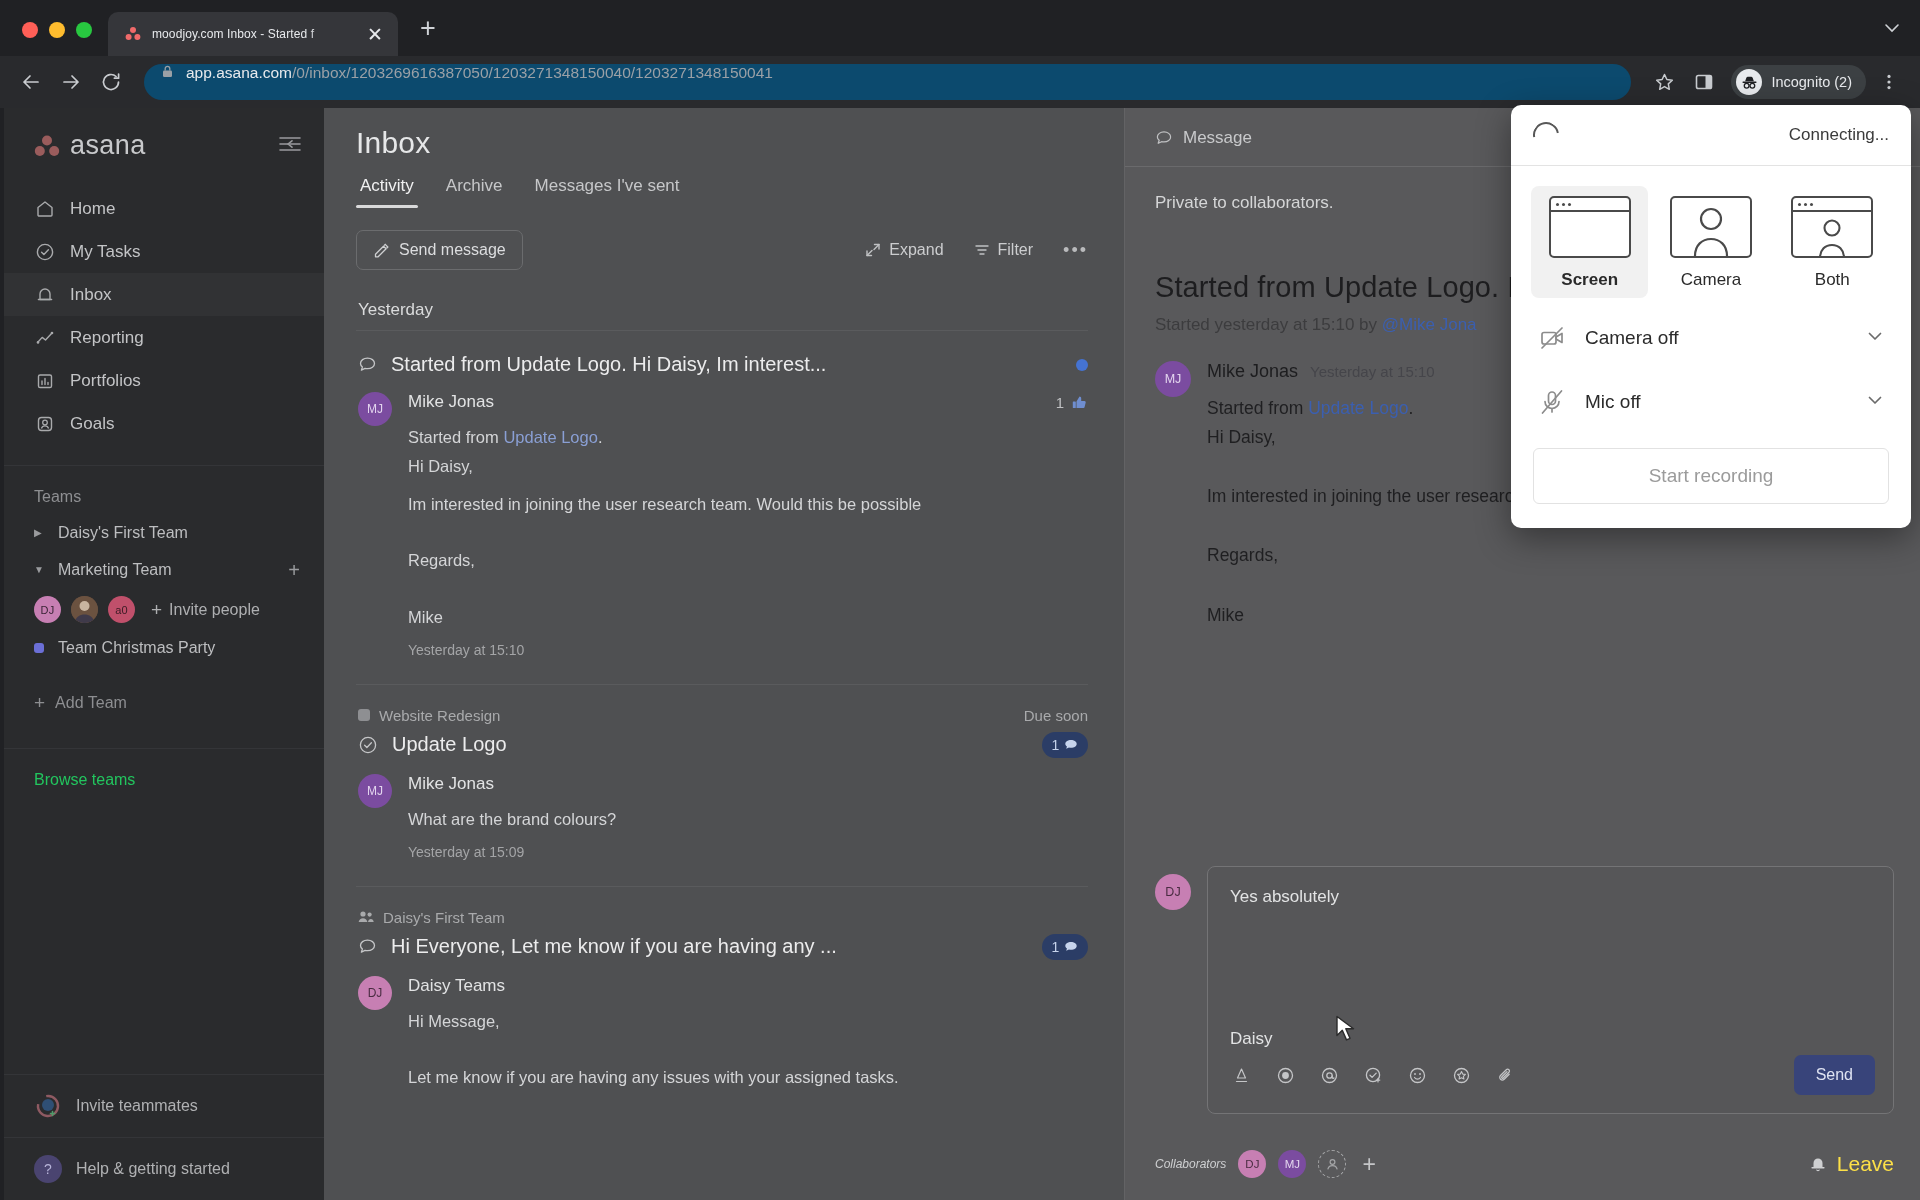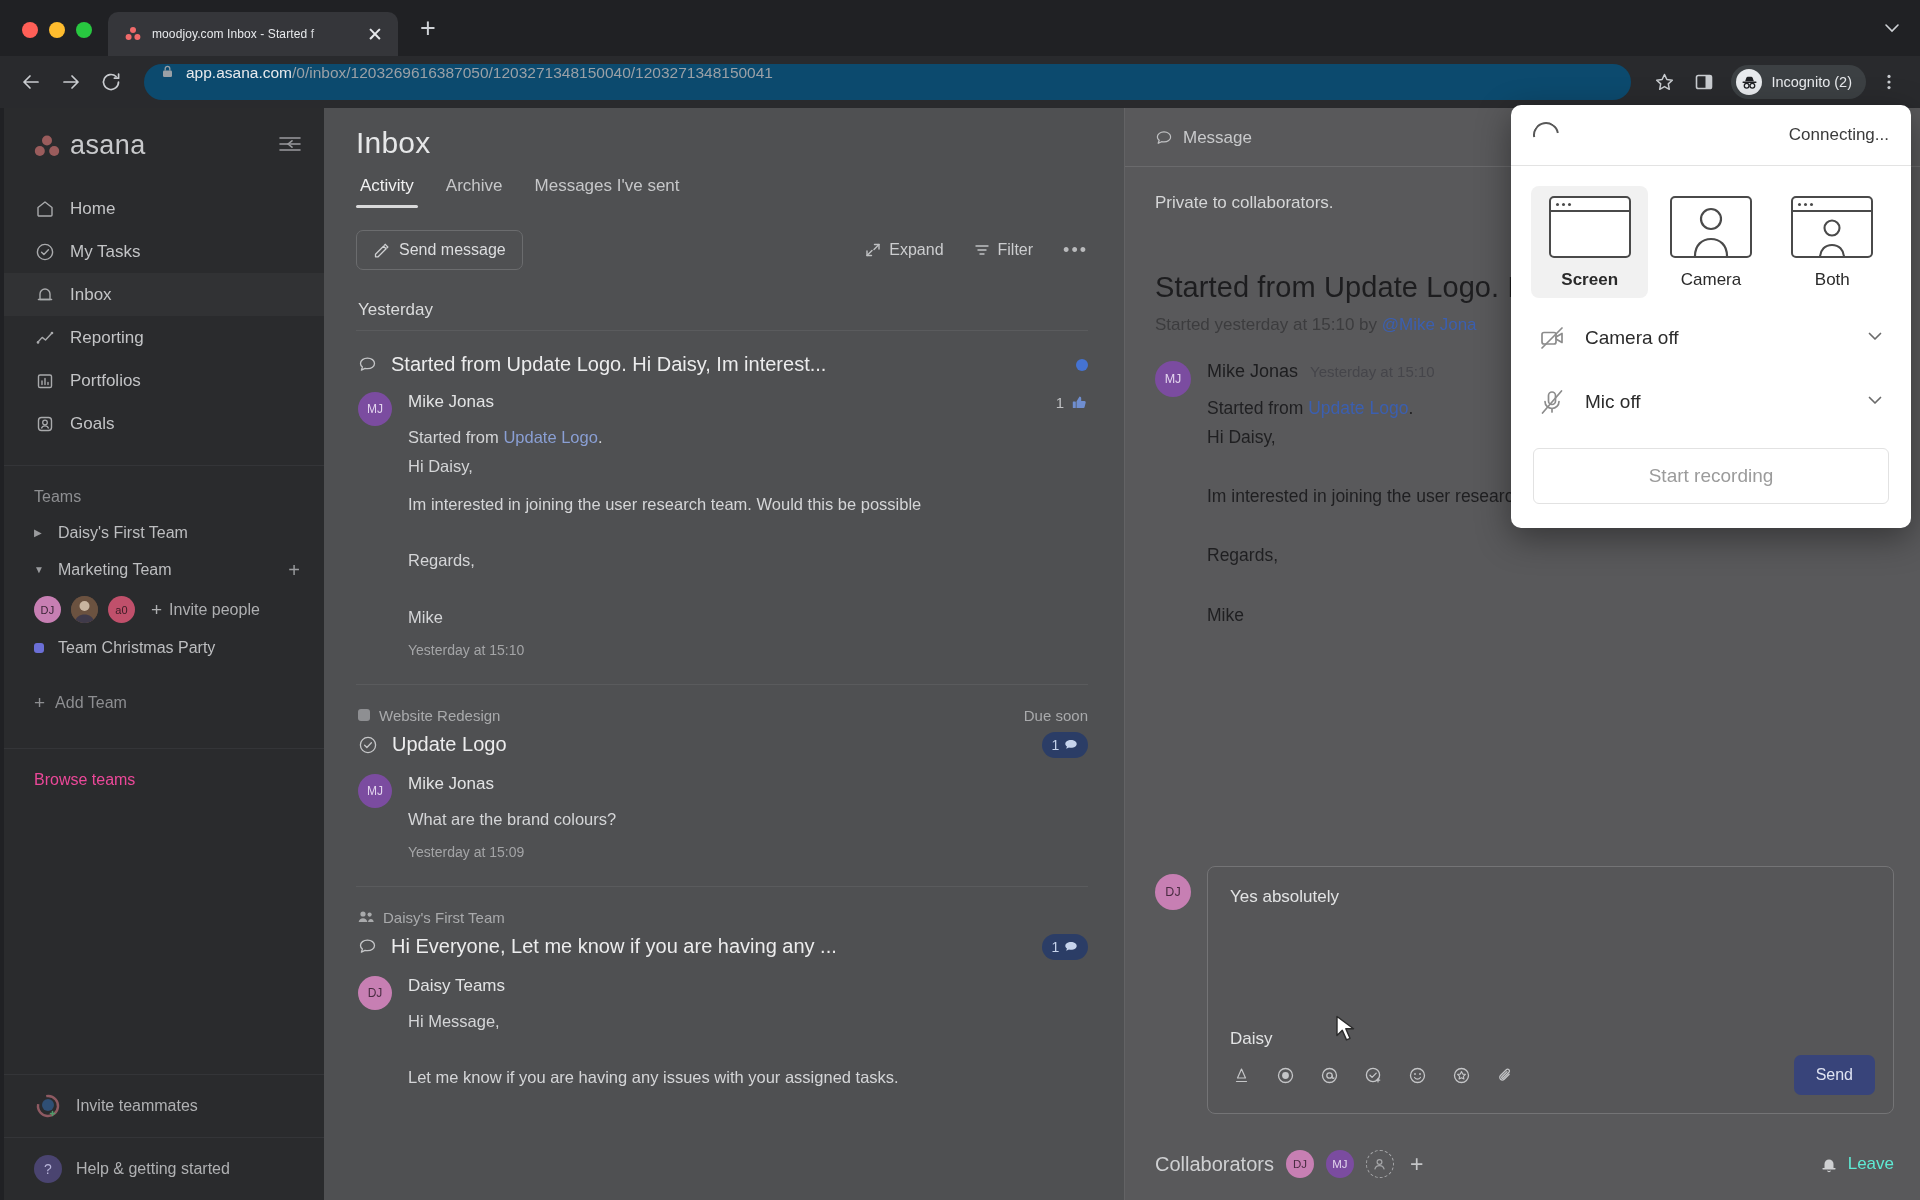--- a/index.html
+++ b/index.html
@@ -107,21 +107,21 @@
   .av.a0 { background: #c0506b; color: #3a1b24; }
   .invite-people { display: flex; align-items: center; gap: 7px; font-size: 16px; color: #aeafb1; margin-left: 6px; }
 
   .sb-project {
     display: flex; align-items: center; gap: 14px; height: 38px; padding: 0 30px;
     font-size: 16px; color: #bdbec0;
   }
   .proj-dot { width: 10px; height: 10px; border-radius: 3px; background: #6b6fd6; }
 
   .sb-add-team { display: flex; align-items: center; gap: 10px; font-size: 16px; color: #8d8e91; padding: 26px 30px 0 30px; }
-  .sb-browse { font-size: 16px; color: #ec4899; padding: 22px 30px 0 30px; }
+  .sb-browse { font-size: 16px; color: #22c55e; padding: 22px 30px 0 30px; }
 
   .sb-bottom { margin-top: auto; }
   .sb-foot {
     display: flex; align-items: center; gap: 14px; height: 62px; padding: 0 30px;
     font-size: 16px; color: #b0b1b3;
   }
   .foot-icon { width: 28px; height: 28px; border-radius: 50%; display: flex; align-items: center; justify-content: center; }
   .foot-icon.invite { background: transparent; position: relative; }
   .foot-icon.help { background: #4a4470; color: #b7b3d8; font-size: 14px; }
 
@@ -208,27 +208,27 @@
   .composer-text { padding: 20px 22px 0 22px; font-size: 17px; color: #e2e3e4; flex: 1; position: relative; }
   .composer-sig { position: absolute; left: 22px; bottom: 6px; font-size: 17px; color: #e2e3e4; }
   .composer-bar { display: flex; align-items: center; gap: 22px; padding: 0 18px 18px 22px; }
   .cb-icon { width: 22px; height: 22px; color: #c4c5c7; display: flex; align-items: center; justify-content: center; }
   .send-btn {
     margin-left: auto; background: #38447a; color: #dfe3f2; border-radius: 7px;
     height: 40px; padding: 0 22px; display: flex; align-items: center; justify-content: center; font-size: 16px;
   }
 
   .collab-row { position: absolute; left: 30px; right: 30px; bottom: 22px; display: flex; align-items: center; gap: 12px; }
-  .collab-label { font-size: 20px; color: #cfd0d2; }
+  .collab-label { font-size: 12px; color: #cfd0d2; font-style: italic; }
   .collab-av { width: 28px; height: 28px; border-radius: 50%; display: flex; align-items: center; justify-content: center; font-size: 11.5px; }
   .collab-av.dj { background: #c77fb3; color: #4a2c42; }
   .collab-av.mj { background: #7b4ca0; color: #e3d5ee; }
   .collab-ghost { width: 28px; height: 28px; border-radius: 50%; border: 1.5px dashed #a5a6a8; display: flex; align-items: center; justify-content: center; color: #a5a6a8; }
   .collab-plus { font-size: 23px; color: #c5c6c8; line-height: 1; margin-left: 4px; }
-  .leave { margin-left: auto; display: flex; align-items: flex-end; gap: 10px; font-size: 17px; color: #5eead4; }
+  .leave { margin-left: auto; display: flex; align-items: center; gap: 10px; font-size: 21px; color: #fde047; }
 
   
   .rec-popup {
     position: absolute; left: 1511px; top: 105px; width: 400px; background: #fff;
     border-radius: 10px; box-shadow: 0 10px 34px rgba(0,0,0,.40);
     overflow: hidden; z-index: 50;
   }
   .rec-head { height: 60px; display: flex; align-items: center; padding: 0 22px; }
   .spinner { width: 26px; height: 26px; border-radius: 50%; border: 2.5px solid #585858; border-right-color: transparent; border-bottom-color: transparent; transform: rotate(35deg); }
   .rec-connecting { margin-left: auto; font-size: 17px; color: #3b3b3b; }

